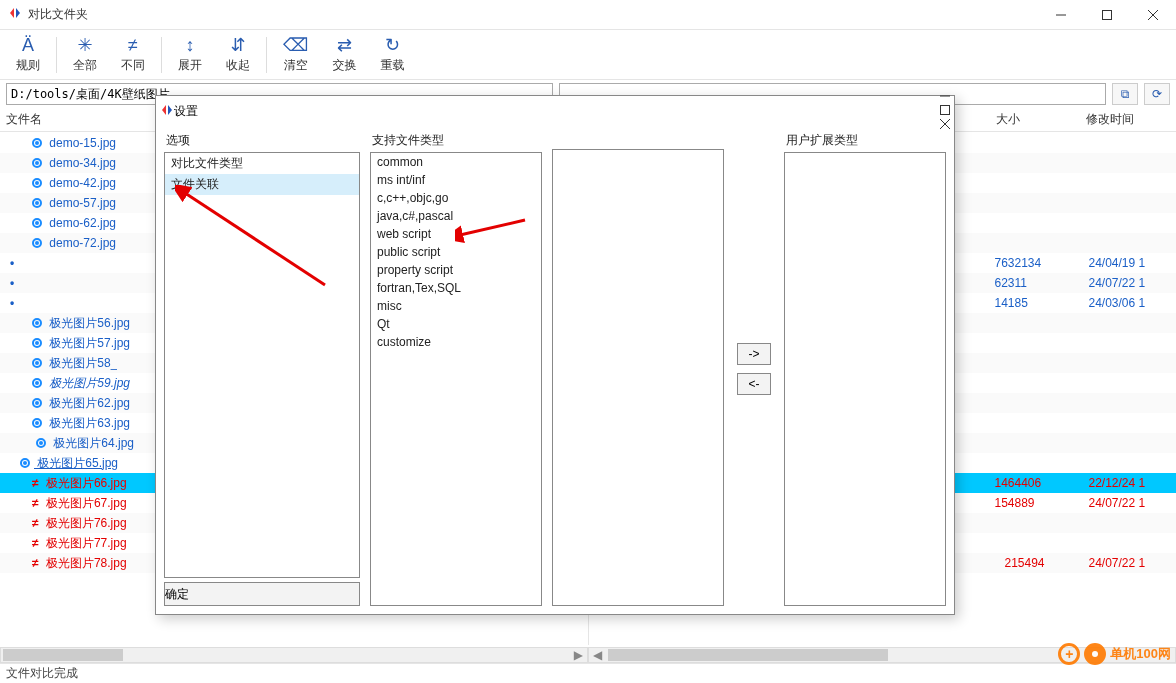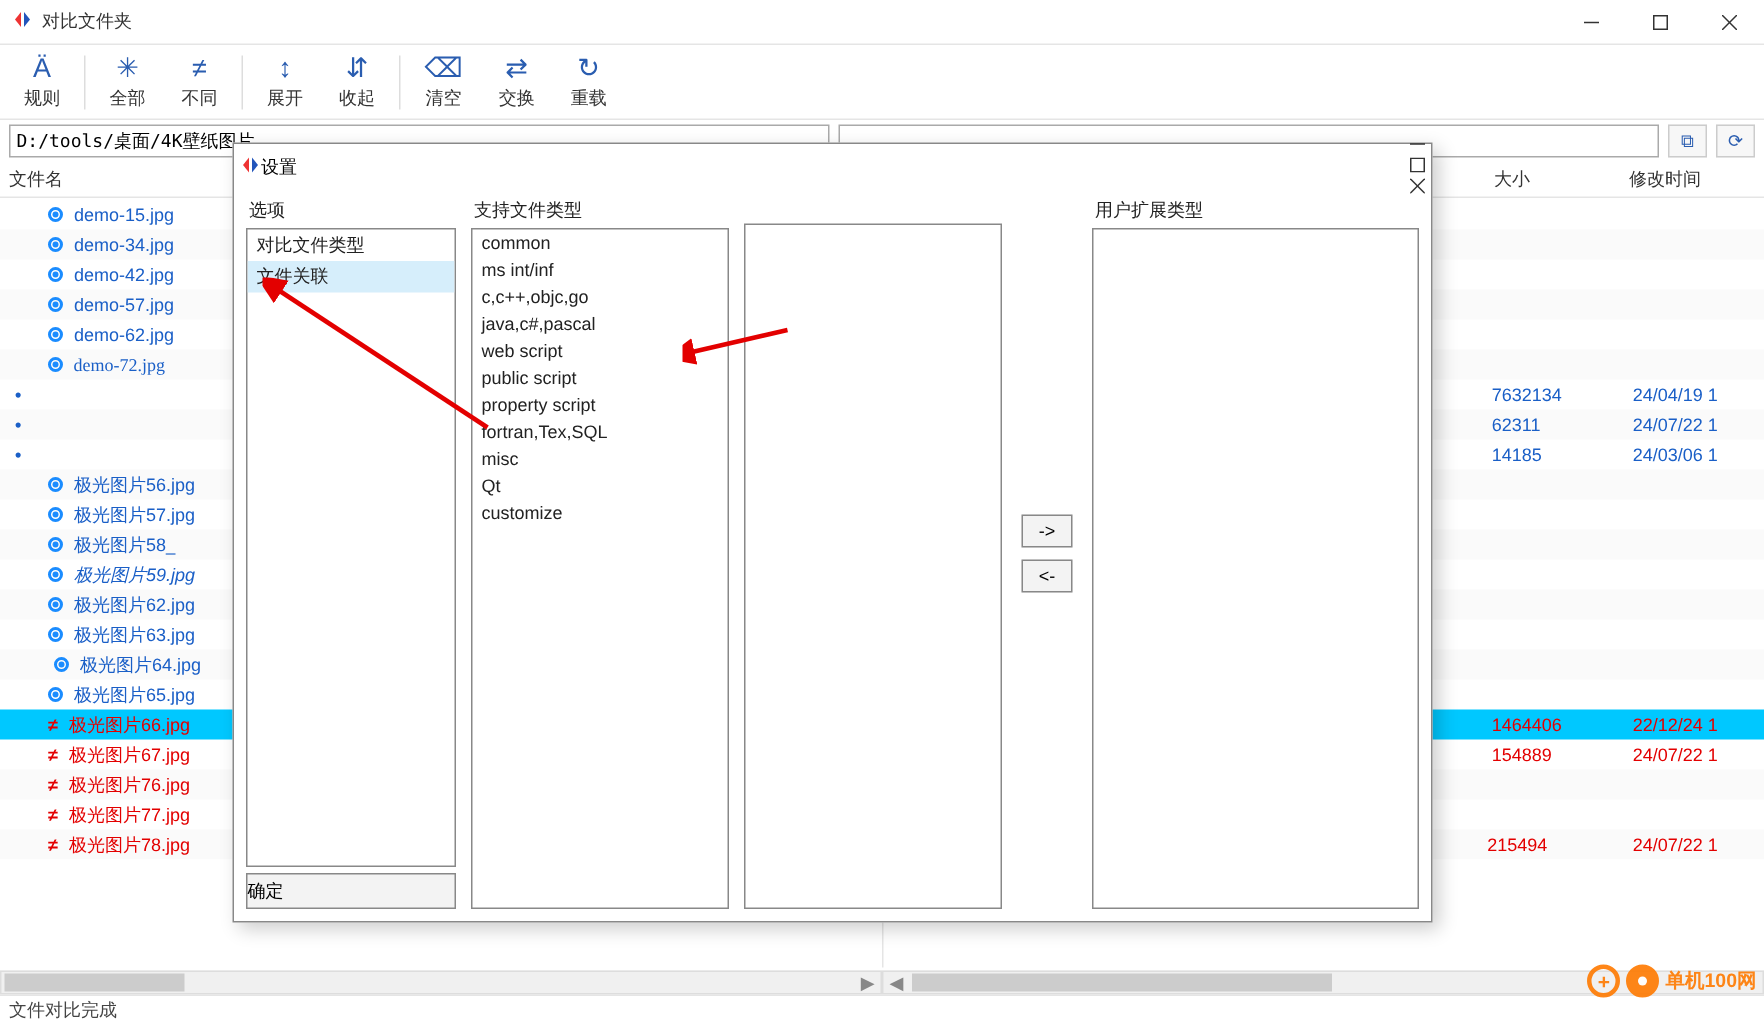--- a/index.html
+++ b/index.html
@@ -172,21 +172,21 @@
         <div class="frow">
           <span class="fname" style="padding-left: 30px;"><span class="findicon inner"></span>&nbsp;demo-42.jpg</span>
         </div>
         <div class="frow even">
           <span class="fname" style="padding-left: 30px;"><span class="findicon inner"></span>&nbsp;demo-57.jpg</span>
         </div>
         <div class="frow">
           <span class="fname" style="padding-left: 30px;"><span class="findicon inner"></span>&nbsp;demo-62.jpg</span>
         </div>
         <div class="frow even">
-          <span class="fname" style="padding-left: 30px; font-family: Liberation Serif, serif;"><span class="findicon inner"></span>&nbsp;demo-72.jpg</span>
+          <span class="fname" style="padding-left: 30px;"><span class="findicon inner"></span>&nbsp;demo-72.jpg</span>
         </div>
         <div class="frow">
           <span class="dot">•</span>
         </div>
         <div class="frow even">
           <span class="dot">•</span>
         </div>
         <div class="frow">
           <span class="dot">•</span>
         </div>
@@ -205,21 +205,21 @@
         <div class="frow even">
           <span class="fname" style="padding-left: 30px;"><span class="findicon inner"></span>&nbsp;极光图片62.jpg</span>
         </div>
         <div class="frow">
           <span class="fname" style="padding-left: 30px;"><span class="findicon inner"></span>&nbsp;极光图片63.jpg</span>
         </div>
         <div class="frow even">
           <span class="fname" style="padding-left: 34px; text-align: right;"><span class="findicon inner"></span>&nbsp;极光图片64.jpg</span>
         </div>
         <div class="frow">
-          <span class="fname" style="padding-left: 30px;"><span class="findicon inner"></span>&nbsp;极光图片65.jpg</span>
+          <span class="fname" style="padding-left: 18px; text-decoration: underline;"><span class="findicon inner"></span>&nbsp;极光图片65.jpg</span>
         </div>
         <div class="frow hl">
           <span class="fname red" style="padding-left: 30px;"><span class="neq">≠</span>&nbsp;极光图片66.jpg</span>
         </div>
         <div class="frow">
           <span class="fname red" style="padding-left: 30px;"><span class="neq">≠</span>&nbsp;极光图片67.jpg</span>
         </div>
         <div class="frow even">
           <span class="fname red" style="padding-left: 30px;"><span class="neq">≠</span>&nbsp;极光图片76.jpg</span>
         </div>
@@ -268,21 +268,21 @@
         </div>
         <div class="frow">
           <span class="fname red" style="padding-left: 30px;"><span class="neq">≠</span>&nbsp;</span>
           <span class="sz red" style="left: 406px;">154889</span>
           <span class="date red" style="left: 500px;">24/07/22 1</span>
         </div>
         <div class="frow even"></div>
         <div class="frow"></div>
         <div class="frow even">
           <span class="fname red" style="padding-left: 30px;"><span class="neq">≠</span>&nbsp;极光图片78.jpg</span>
-          <span class="sz red" style="left: 403px;">215494</span>
+          <span class="sz red" style="left: 416px;">215494</span>
           <span class="date red" style="left: 500px;">24/07/22 1</span>
         </div>
       </div>
   </div>
 </div>
 
 <div class="hscroll">
   <div class="half">
       <div class="thumb" style="width:120px"></div>
       <span class="arrow" style="padding:0 4px;color:#888">▶</span>
@@ -311,21 +311,21 @@
       <div class="winbtn"><svg viewBox="0 0 10 10" width="10" height="10">
             <rect x="0.5" y="0.5" width="9" height="9" fill="none" stroke="#333"></rect>
           </svg></div>
       <div class="winbtn"><svg viewBox="0 0 10 10" width="10" height="10">
             <line x1="0" y1="0" x2="10" y2="10" stroke="#333"></line>
             <line x1="10" y1="0" x2="0" y2="10" stroke="#333"></line>
           </svg></div>
     </div>
   </div>
   <div class="dbody">
-    <div class="col" style="width:140px">
+    <div class="col" style="width:196px">
       <div class="colh">选项</div>
       <div class="listbox" id="optlist">
           <div class="li">对比文件类型</div>
           <div class="li sel">文件关联</div>
         </div>
       <div class="okbtn">
           <span>确定</span>
         </div>
     </div>
     <div class="col" style="width:172px">

